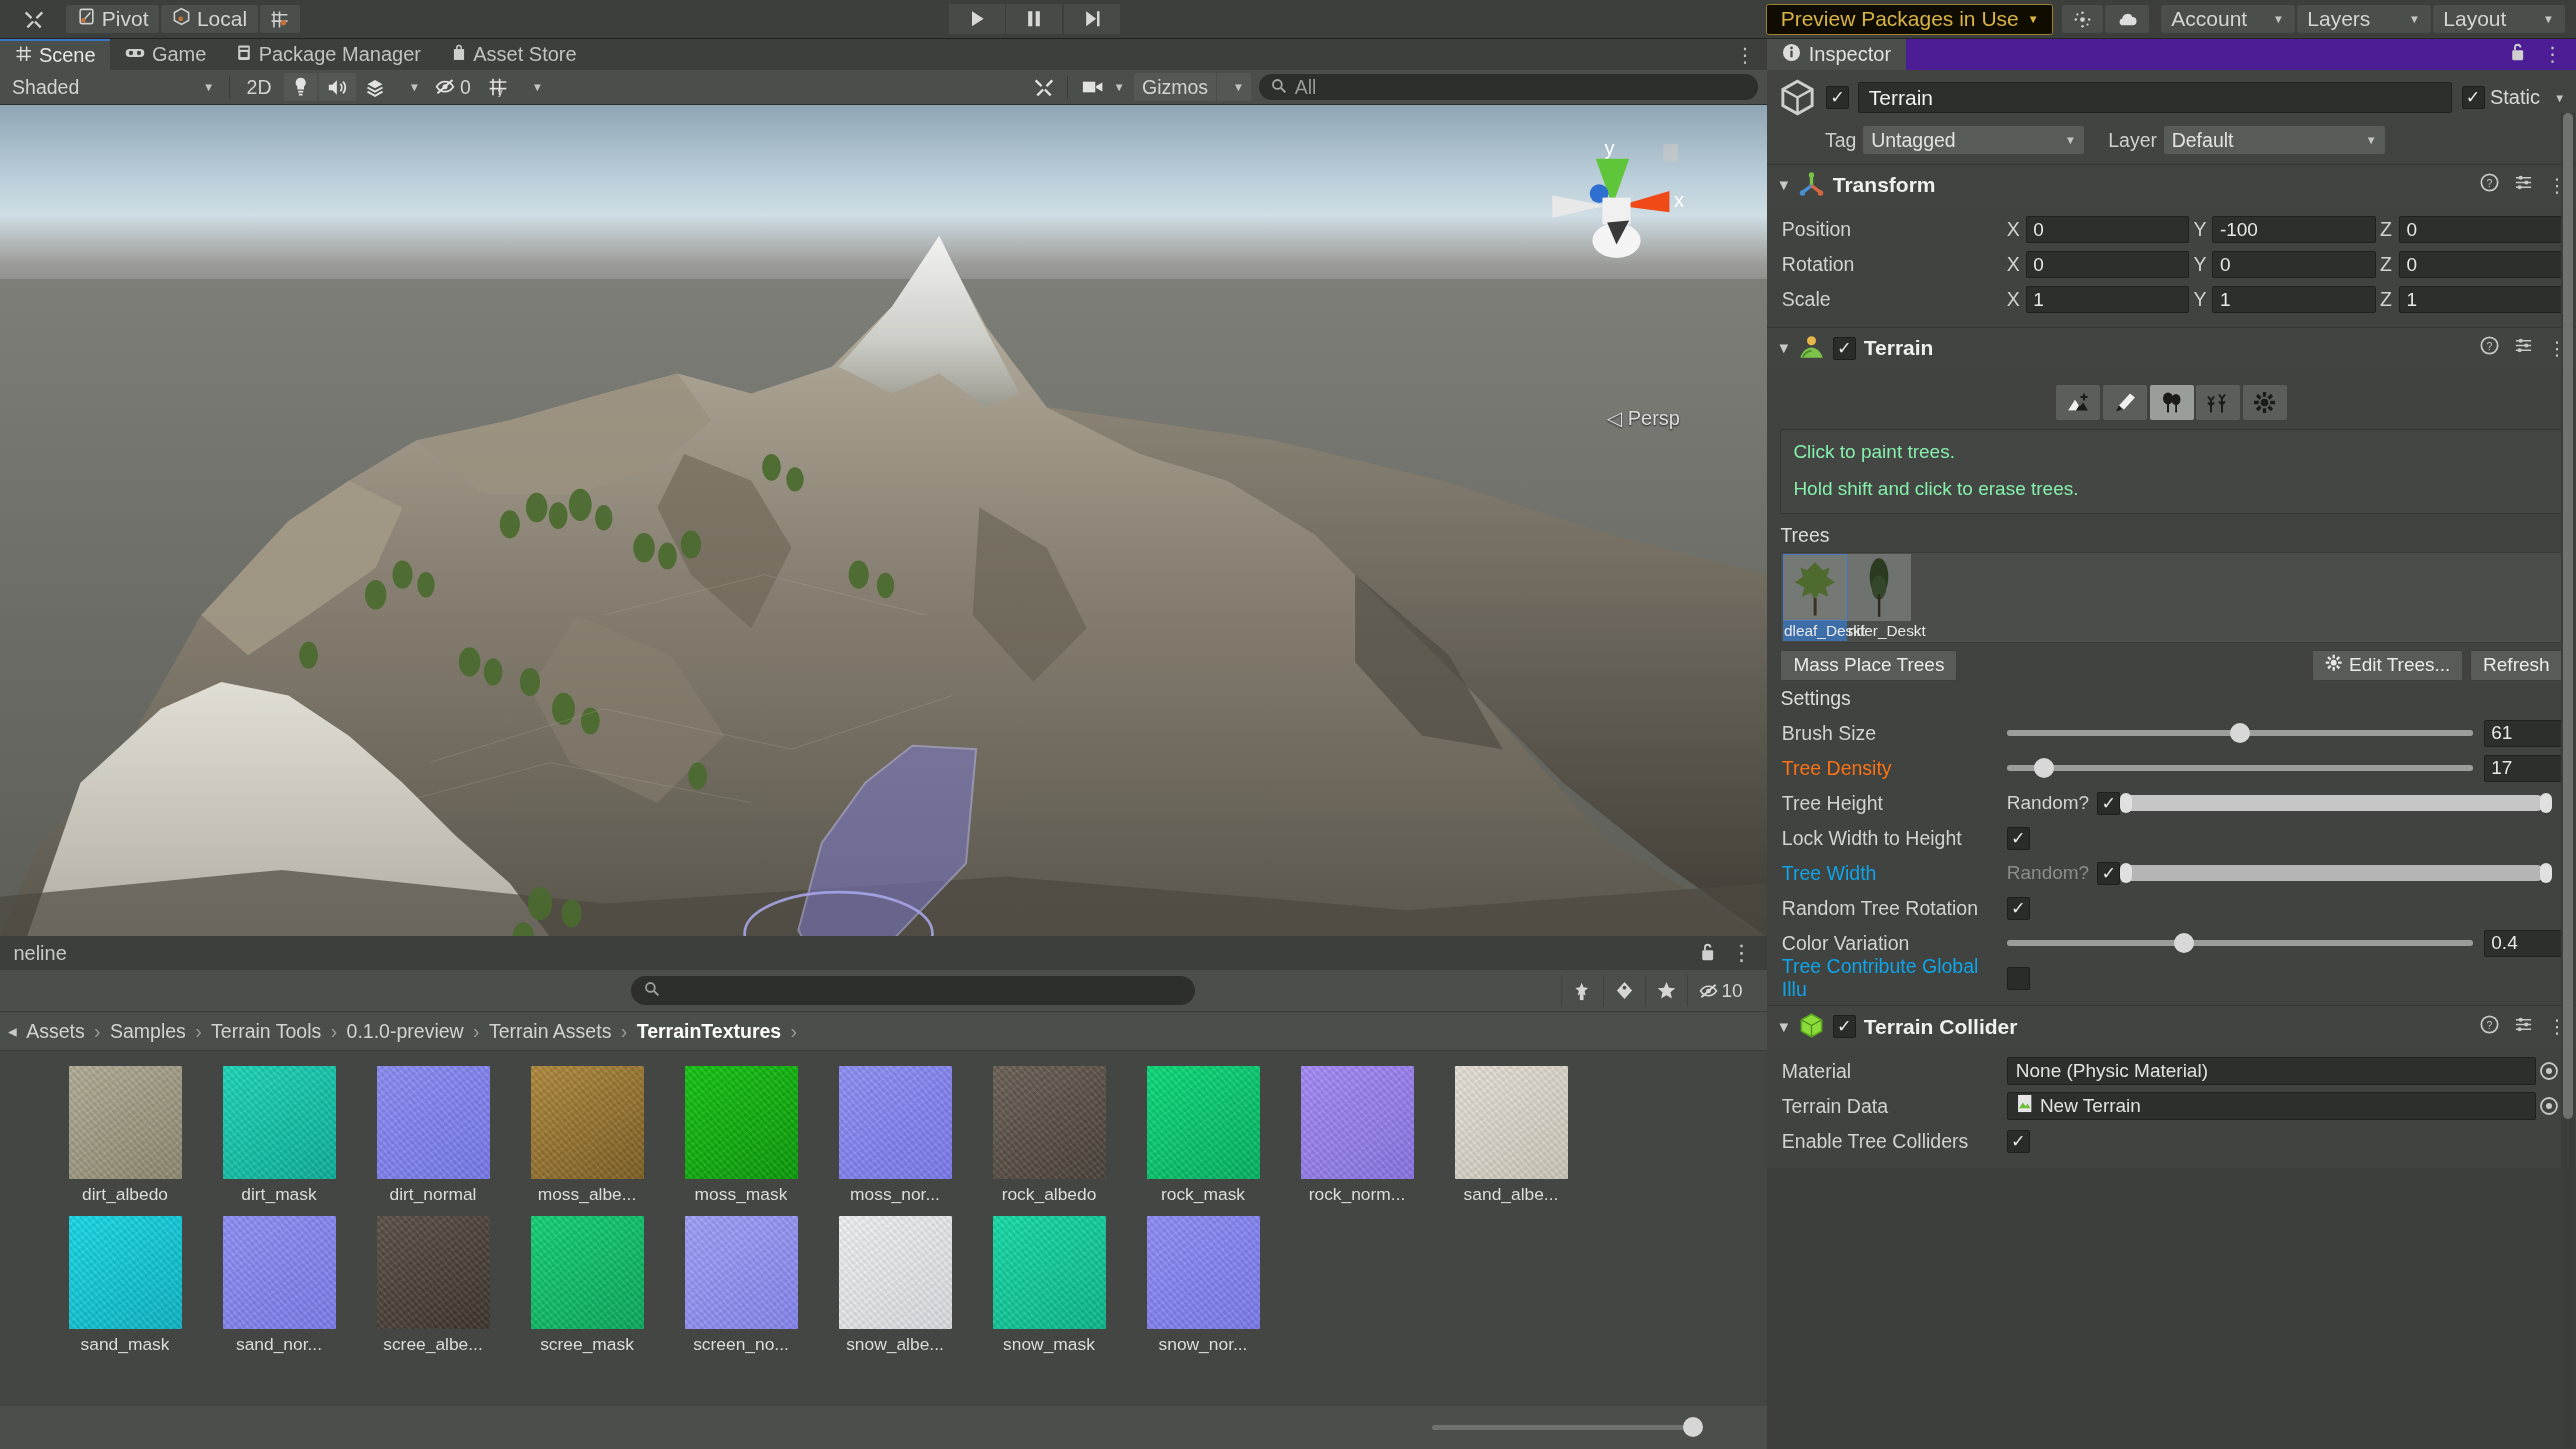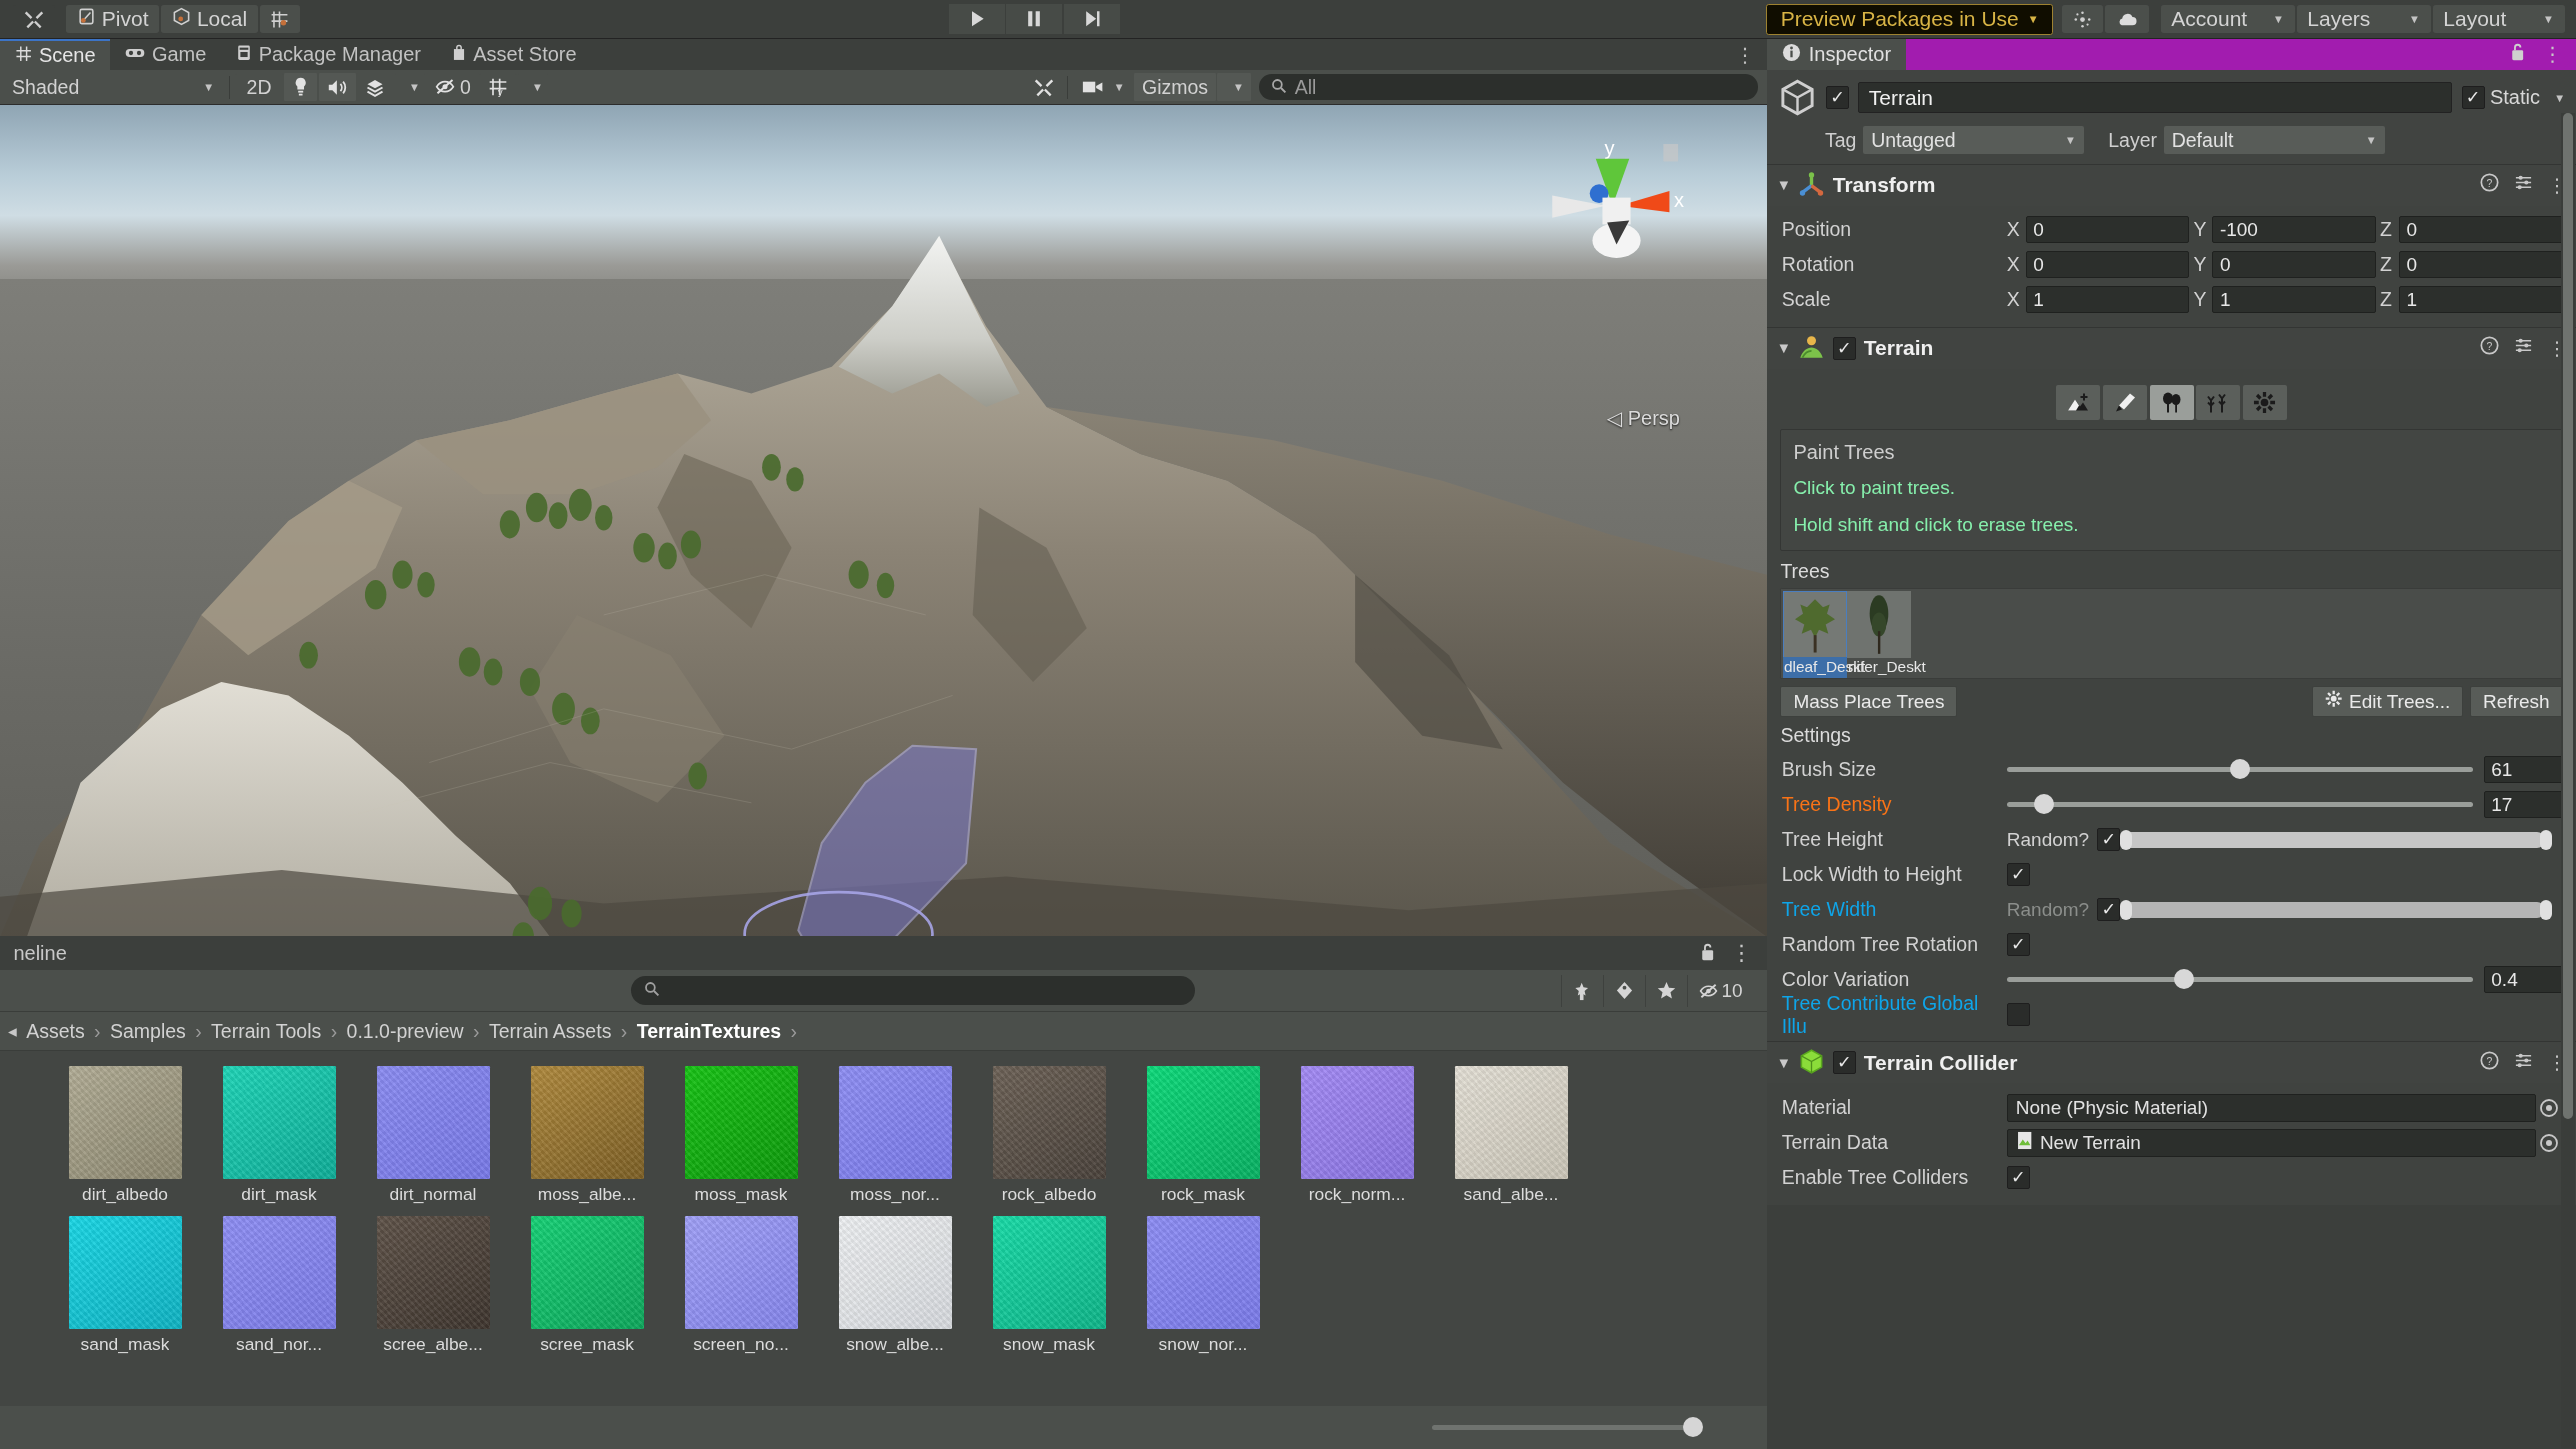--- a/index.html
+++ b/index.html
@@ -160,21 +160,21 @@
     padding-right:67px;
   }
   .zoom-slider { width:268px; height:5.4px; background:#6f736f; border-radius:2.7px; position:relative; }
   .zoom-slider .knob { position:absolute; right:-2.7px; top:-8px; width:20px; height:20px; border-radius:50%; background:#d6d6d6; }
 
   
   .inspector {
     position:absolute; left:1767px; top:39px; width:809px; height:1410px;
     background:#3c3f3c; overflow:hidden;
   }
-  .insp-tabbar { height:31px; background:#a21caf; display:flex; align-items:center; }
+  .insp-tabbar { height:31px; background:#4c1d95; display:flex; align-items:center; }
   .insp-tab {
     height:31px; background:#4b4f4b; display:flex; align-items:center; gap:8px;
     padding:0 14.8px; font-size:20px; color:#e0e0e0;
   }
   .insp-tab-right { margin-left:auto; display:flex; gap:16px; padding-right:13.4px; font-size:20px; color:#c8c8c8; }
 
   .insp-body { background:#414441; }
   .insp-header-row {
     display:flex; align-items:center; gap:9.4px; padding:8px 10.7px 6.7px 10.7px;
     background:#414441;
@@ -1022,21 +1022,20 @@
             <svg width="23" height="23" viewBox="0 0 24 24">
                 <circle cx="12" cy="12" r="4" fill="#1b1b1b"></circle>
                 <g stroke="#1b1b1b" stroke-width="3.4">
                   <path d="M12 1v5M12 18v5M1 12h5M18 12h5M4.2 4.2l3.6 3.6M16.2 16.2l3.6 3.6M19.8 4.2l-3.6 3.6M7.8 16.2l-3.6 3.6"></path>
                 </g>
               </svg>
           </div>
         </div>
 
         <div class="help-box">
-          <div class="help-title">Paint Trees</div>
           <div class="help-line">Click to paint trees.</div>
           <div class="help-line">Hold shift and click to erase trees.</div>
         </div>
 
         <div class="section-label">Trees</div>
 
         <div class="tree-palette">
           <div class="tree-item sel">
             <div class="swatch">
               <svg width="64" height="67" viewBox="0 0 48 50">

